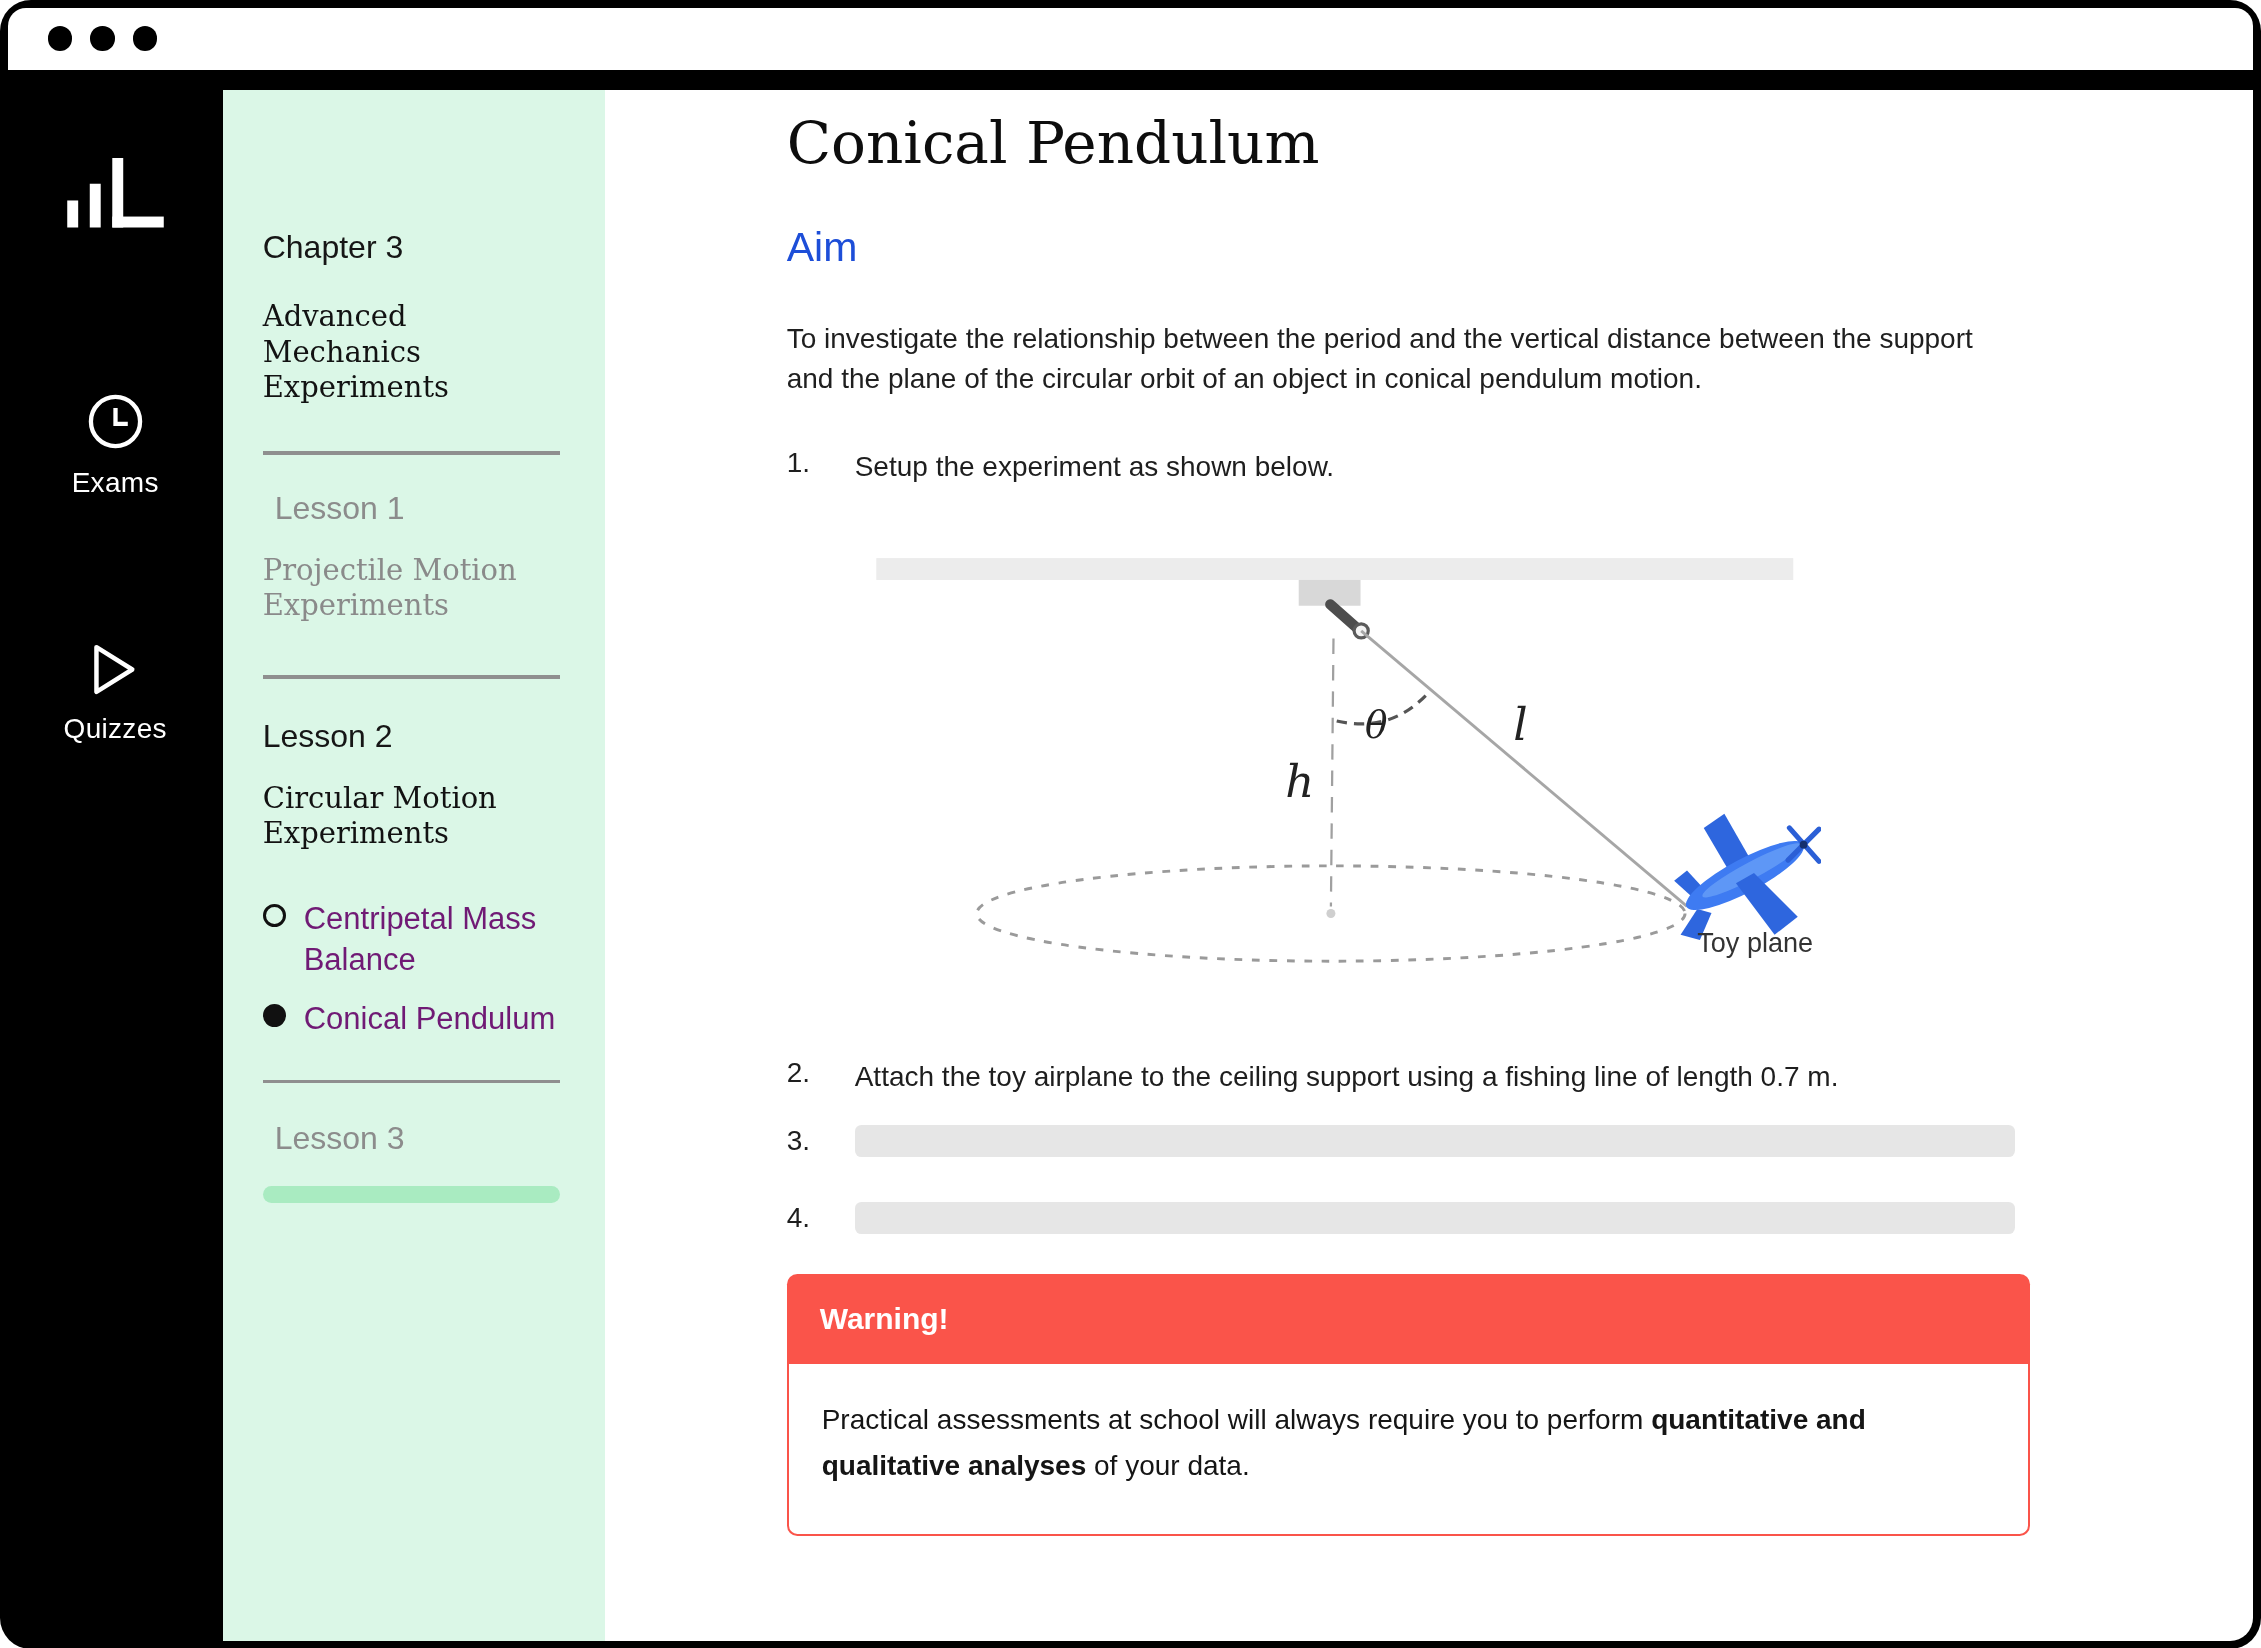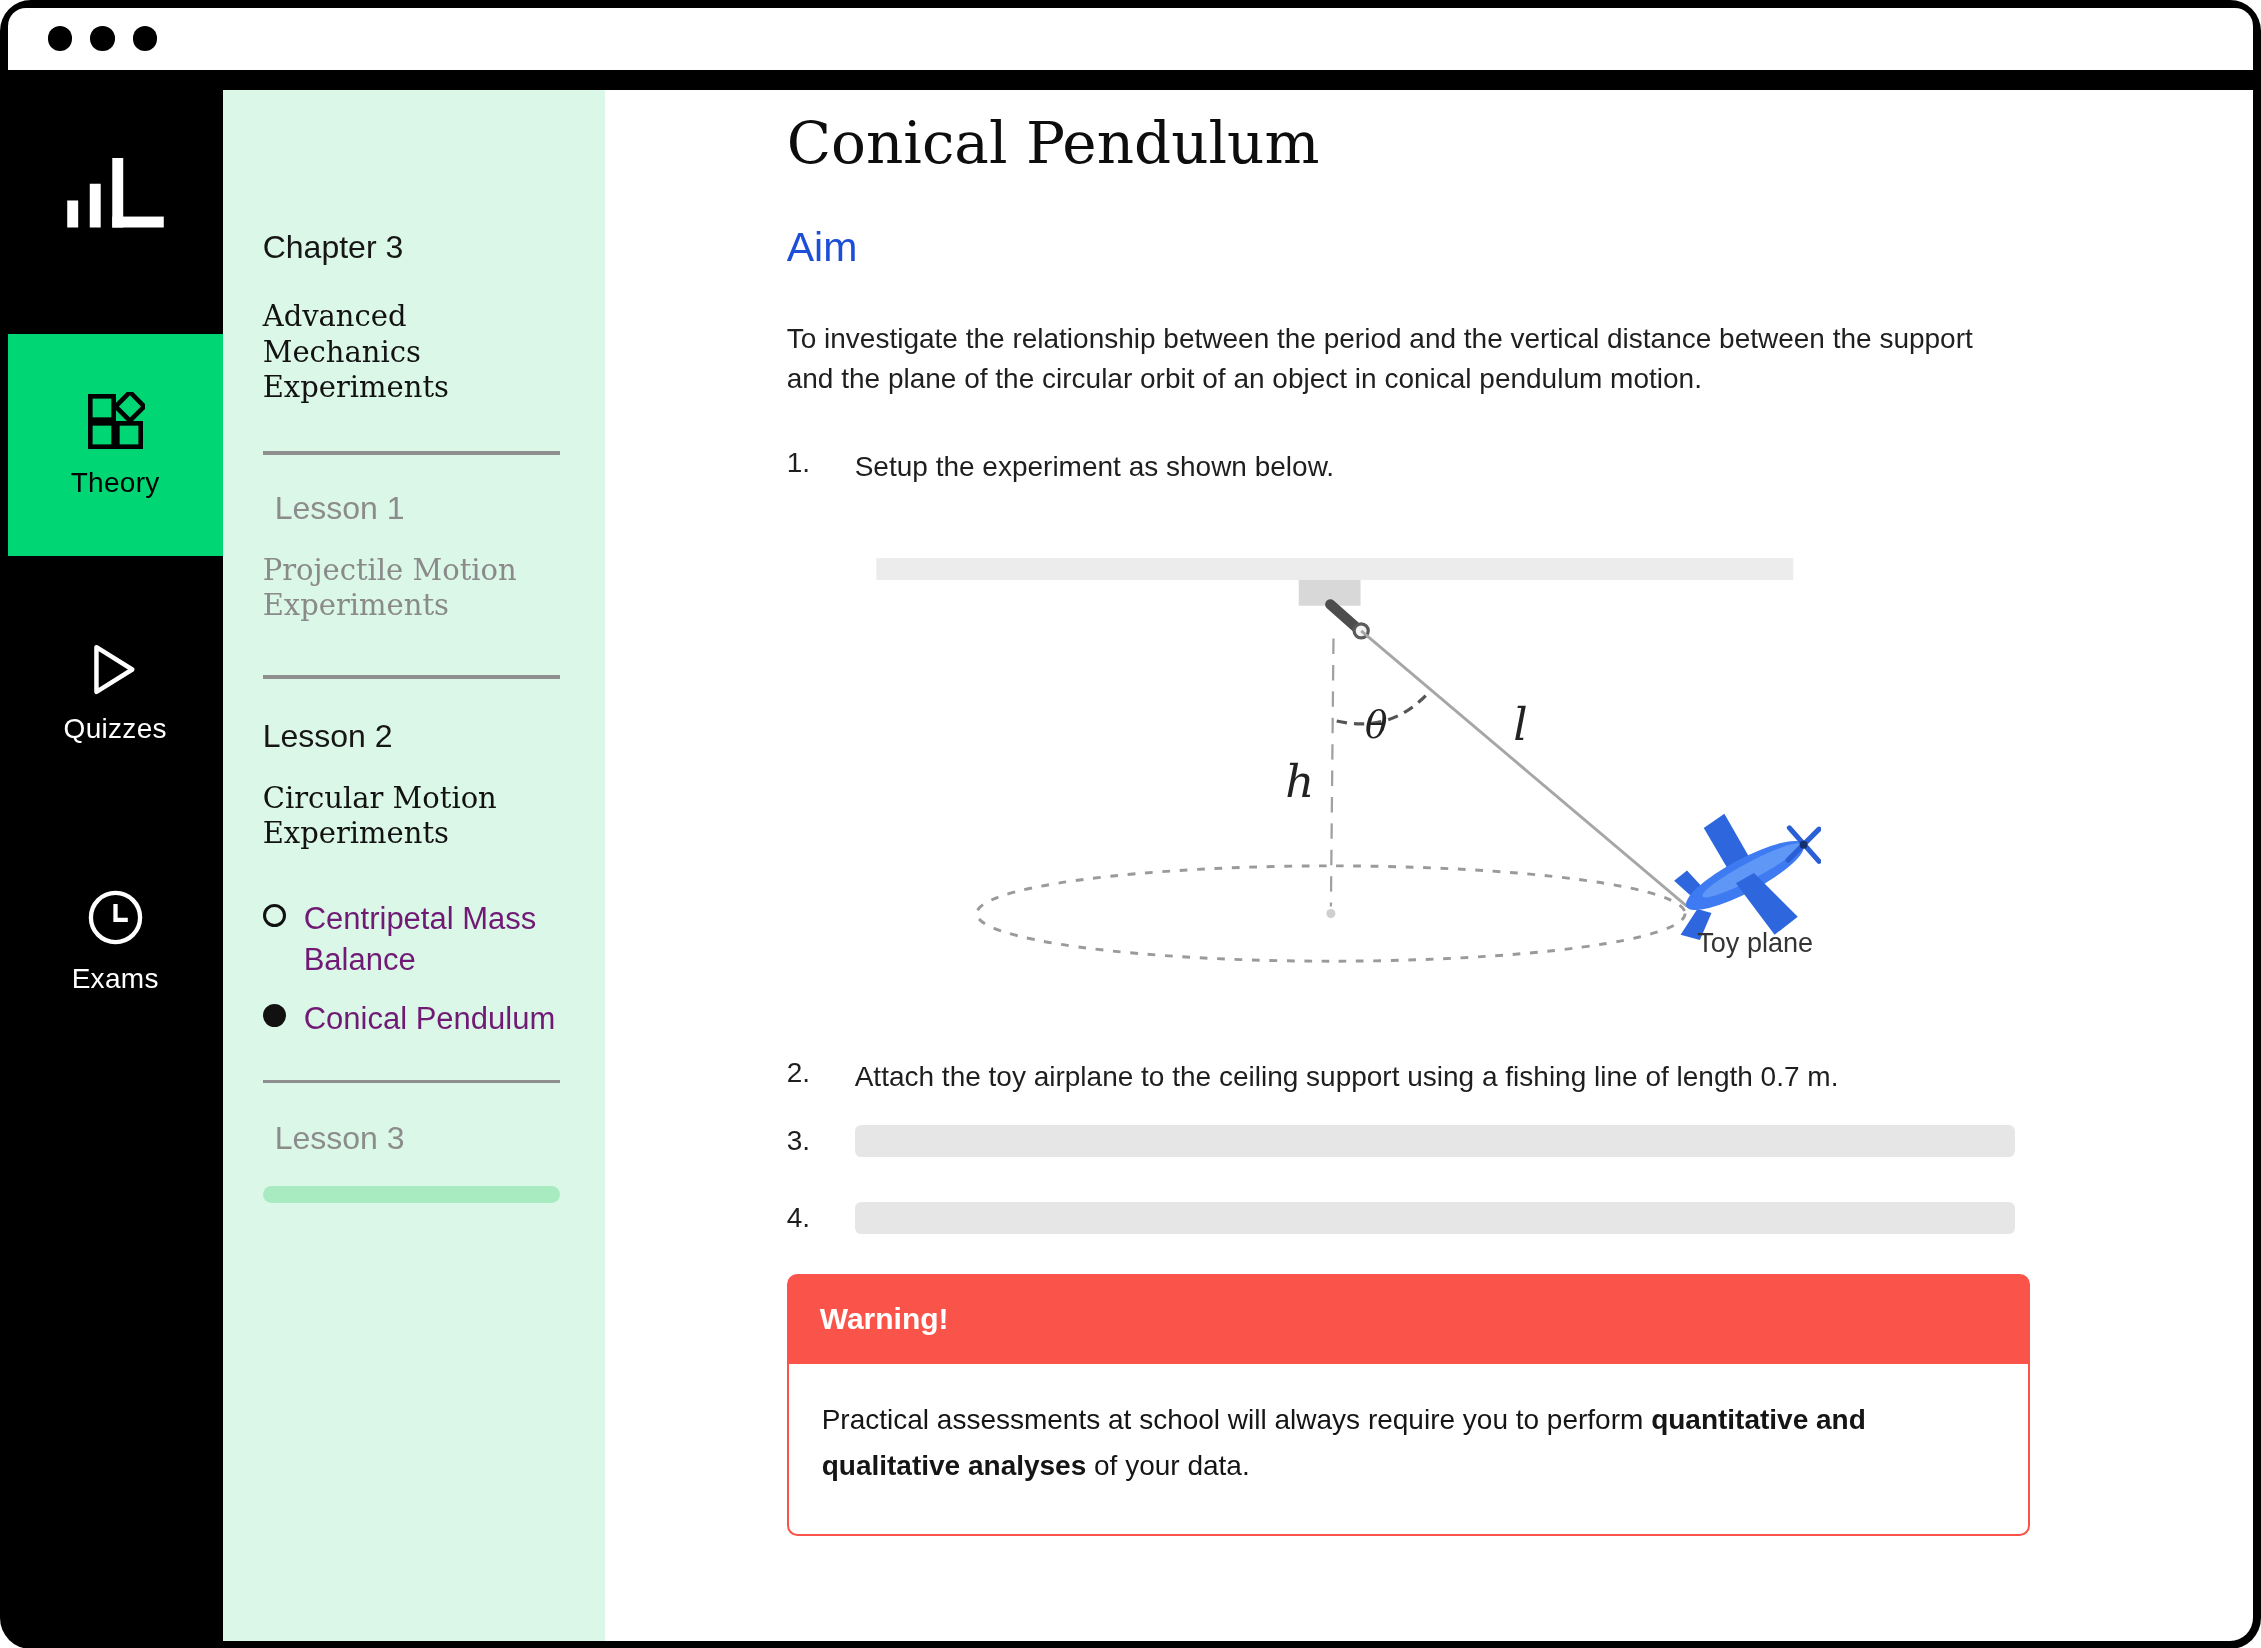--- a/index.html
+++ b/index.html
@@ -143,47 +143,36 @@
     <nav class="sidebar">
       <div class="logo">
         <svg width="97" height="74" viewBox="0 0 150 115">
           <rect x="0" y="66" width="17" height="42" fill="#fff"></rect>
           <rect x="35" y="40" width="17" height="68" fill="#fff"></rect>
           <rect x="70" y="0" width="17" height="108" fill="#fff"></rect>
           <rect x="70" y="91" width="80" height="17" fill="#fff"></rect>
         </svg>
       </div>
       <div class="nav">
-        <div class="nav-item active">
-          <span class="nav-icon">
-            <svg width="59" height="59" viewBox="0 0 96 96" fill="none" stroke="currentColor" stroke-width="7.5">
-              <rect x="7" y="7" width="38" height="38"></rect>
-              <rect x="7" y="51" width="38" height="38"></rect>
-              <rect x="51" y="51" width="38" height="38"></rect>
-              <rect x="55" y="7" width="33" height="33" transform="rotate(45 71.5 23.5)"></rect>
-            </svg>
-          </span>
-          <span class="nav-label">Theory</span>
-        </div>
-        <div class="nav-item">
-          <span class="nav-icon">
-            <svg width="48" height="55" viewBox="0 0 74 86" fill="none" stroke="currentColor" stroke-width="7" stroke-linejoin="round">
-              <path d="M8 8 L64 43 L8 78 Z"></path>
-            </svg>
-          </span>
-          <span class="nav-label">Quizzes</span>
-        </div>
         <div class="nav-item">
           <span class="nav-icon">
             <svg width="59" height="59" viewBox="0 0 96 96" fill="none" stroke="currentColor" stroke-width="7">
               <circle cx="48" cy="48" r="40"></circle>
               <path d="M48 26 L48 52 L68 52"></path>
             </svg>
           </span>
           <span class="nav-label">Exams</span>
+        </div>
+        <div class="nav-item">
+          <span class="nav-icon">
+            <svg width="48" height="55" viewBox="0 0 74 86" fill="none" stroke="currentColor" stroke-width="7" stroke-linejoin="round">
+              <path d="M8 8 L64 43 L8 78 Z"></path>
+            </svg>
+          </span>
+          <span class="nav-label">Quizzes</span>
         </div>
       </div>
     </nav>
 
     <aside class="panel">
       <div class="chapter-label">Chapter 3</div>
       <div class="serif-title">Advanced Mechanics Experiments</div>
       <div class="divider"></div>
 
       <div class="lesson-label muted">Lesson 1</div>

